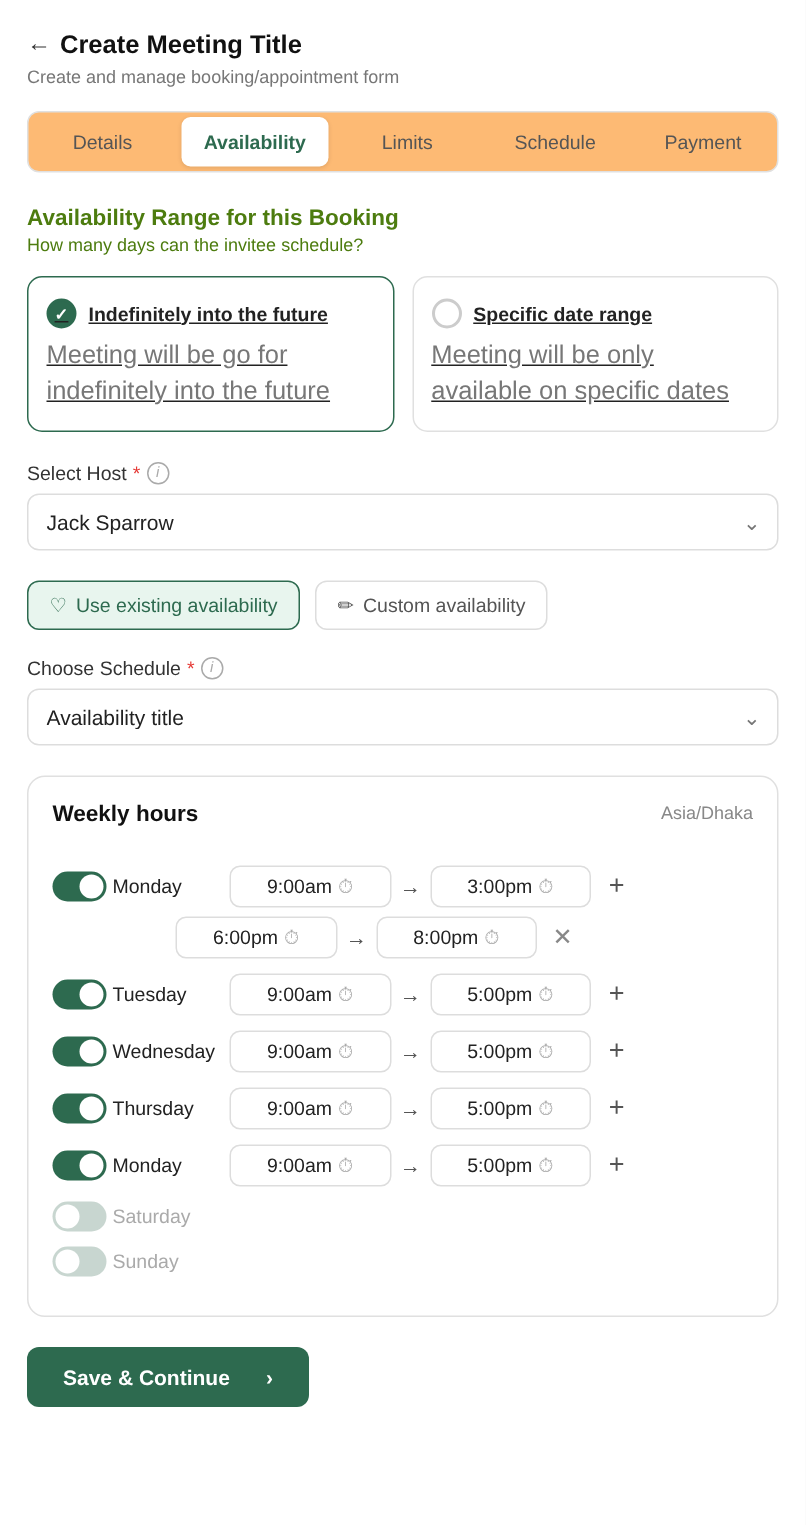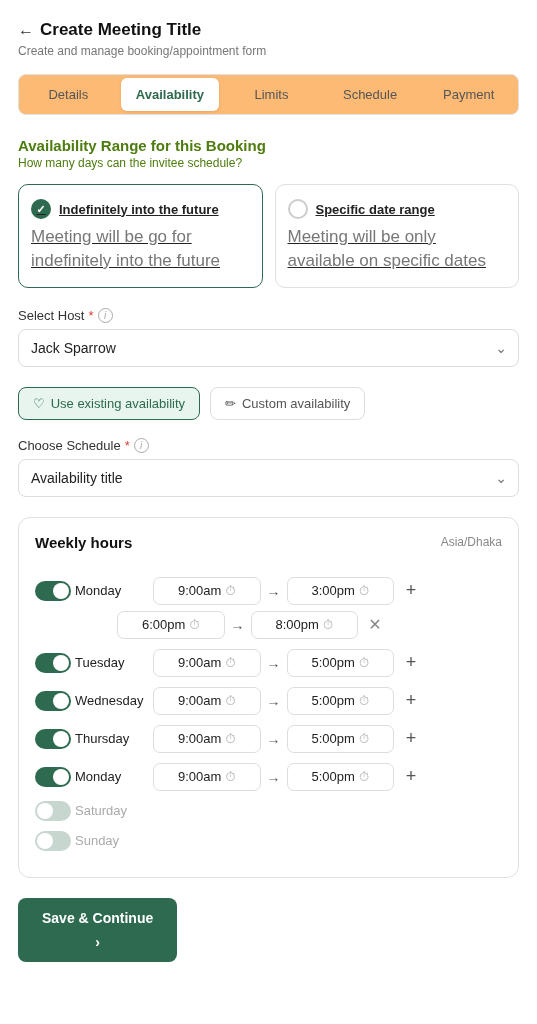--- a/index.html
+++ b/index.html
@@ -320,31 +320,30 @@
       display: flex;
       align-items: center;
       gap: 8px;
       margin-left: 82px;
       margin-bottom: 4px;
     }
     
     .save-btn {
       display: flex;
       align-items: center;
-      gap: 8px;
+      gap: 24px;
       background: #2d6a4f;
       color: #fff;
       border: none;
       border-radius: 8px;
       padding: 12px 24px;
       font-size: 14px;
       font-weight: 600;
       cursor: pointer;
       margin-top: 20px;
-      flex-direction: column;
     }
   </style>
 </head>
 <body>
 
 <div class="page-container">
 
   <div class="back-header">
     <span class="back-arrow">←</span>
     <span class="page-title">Create Meeting Title</span>

